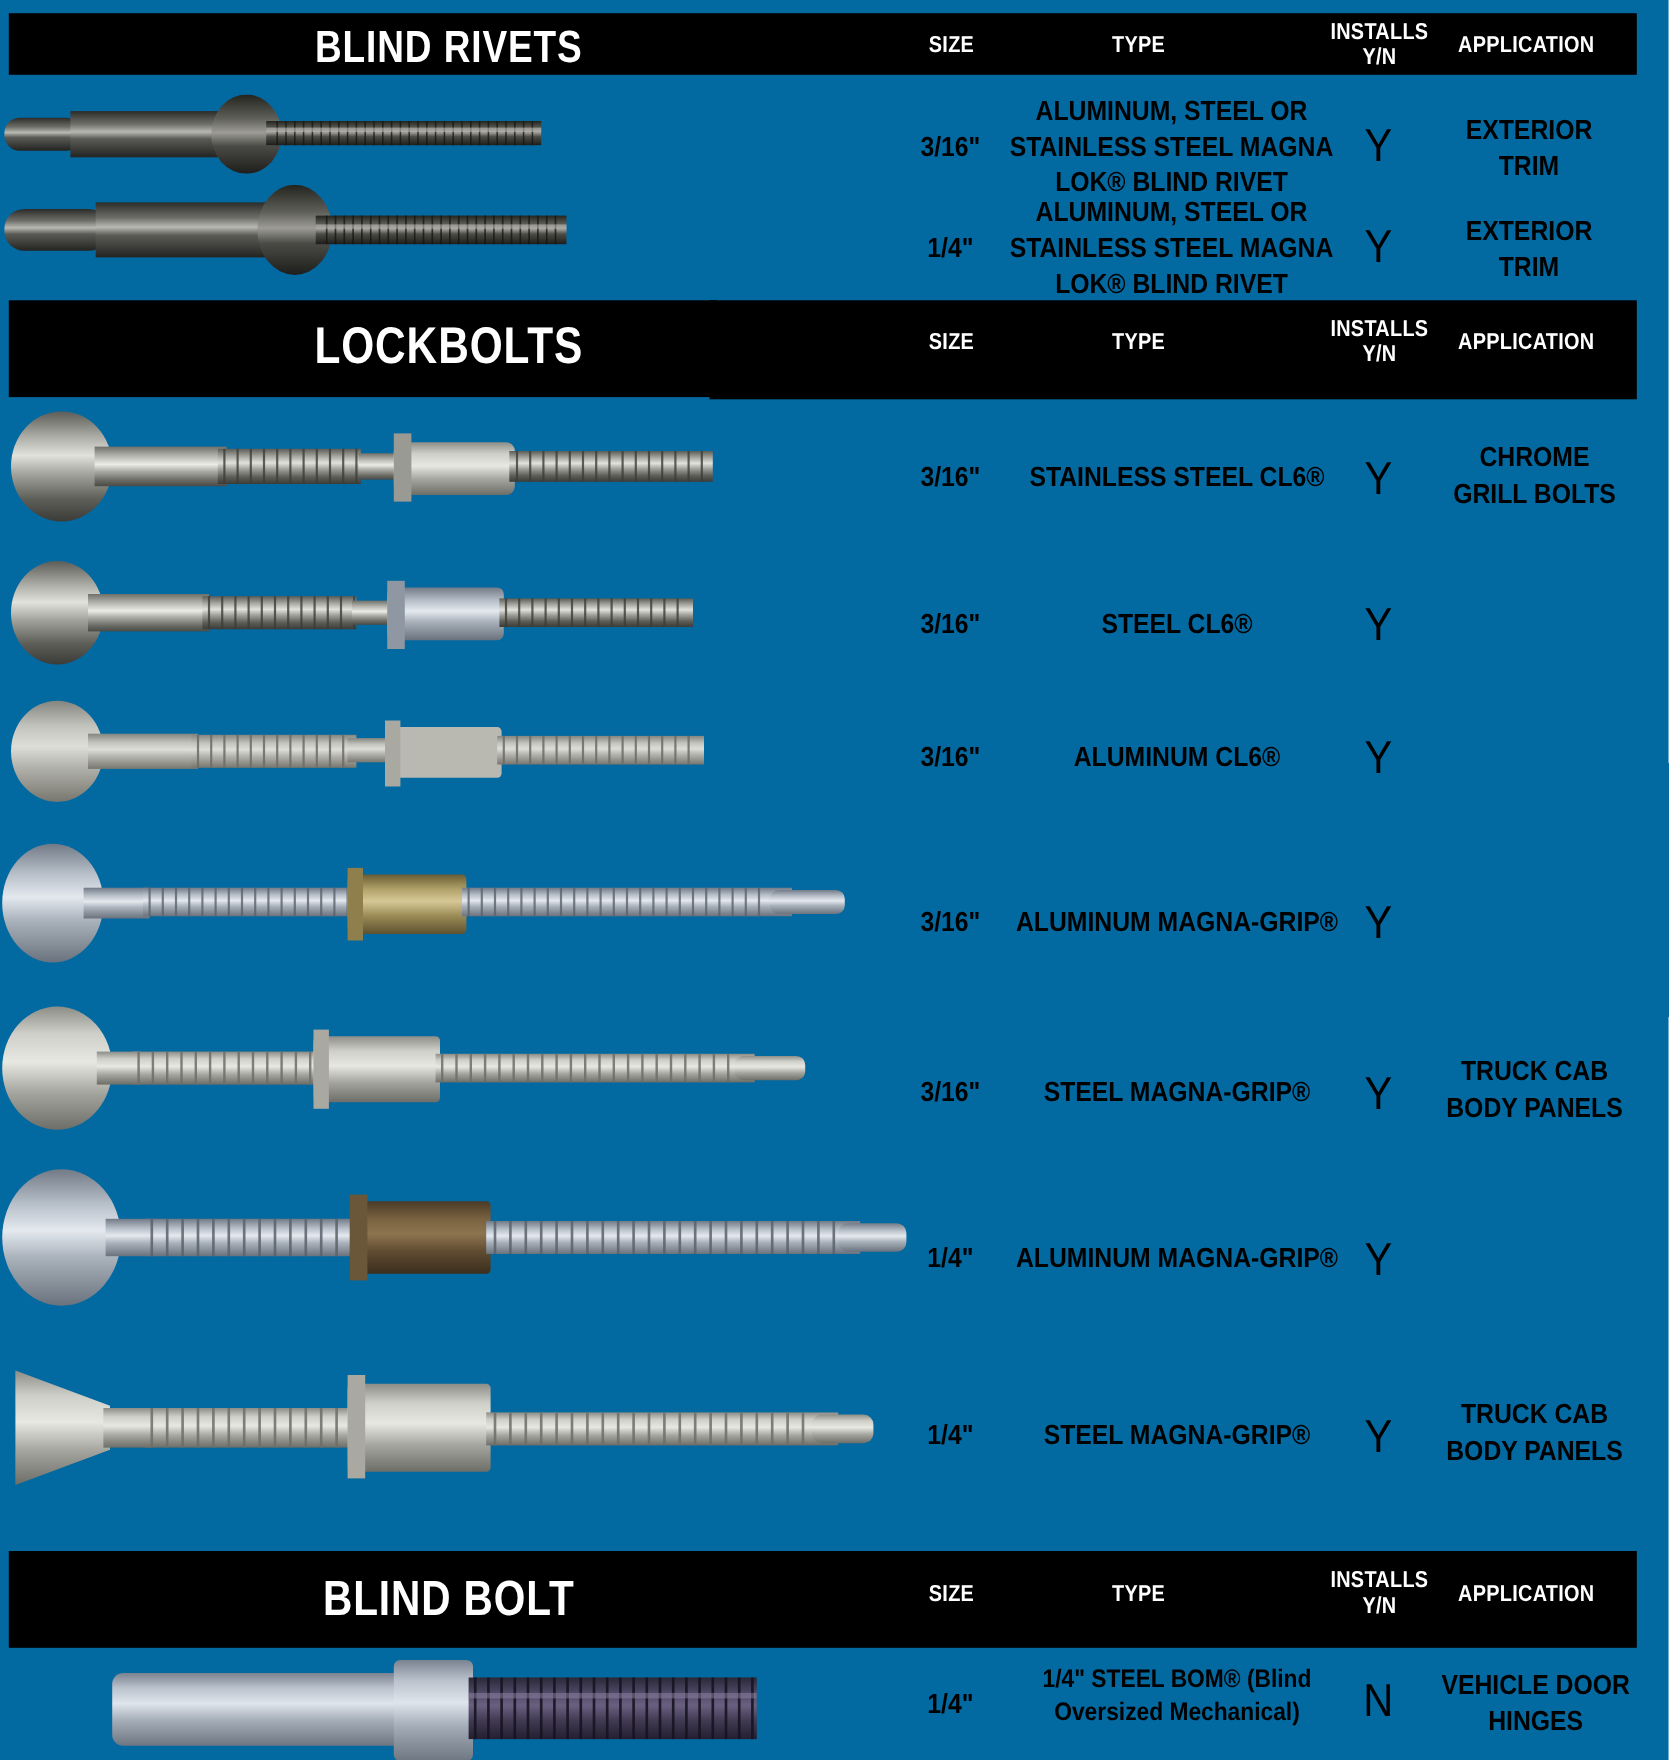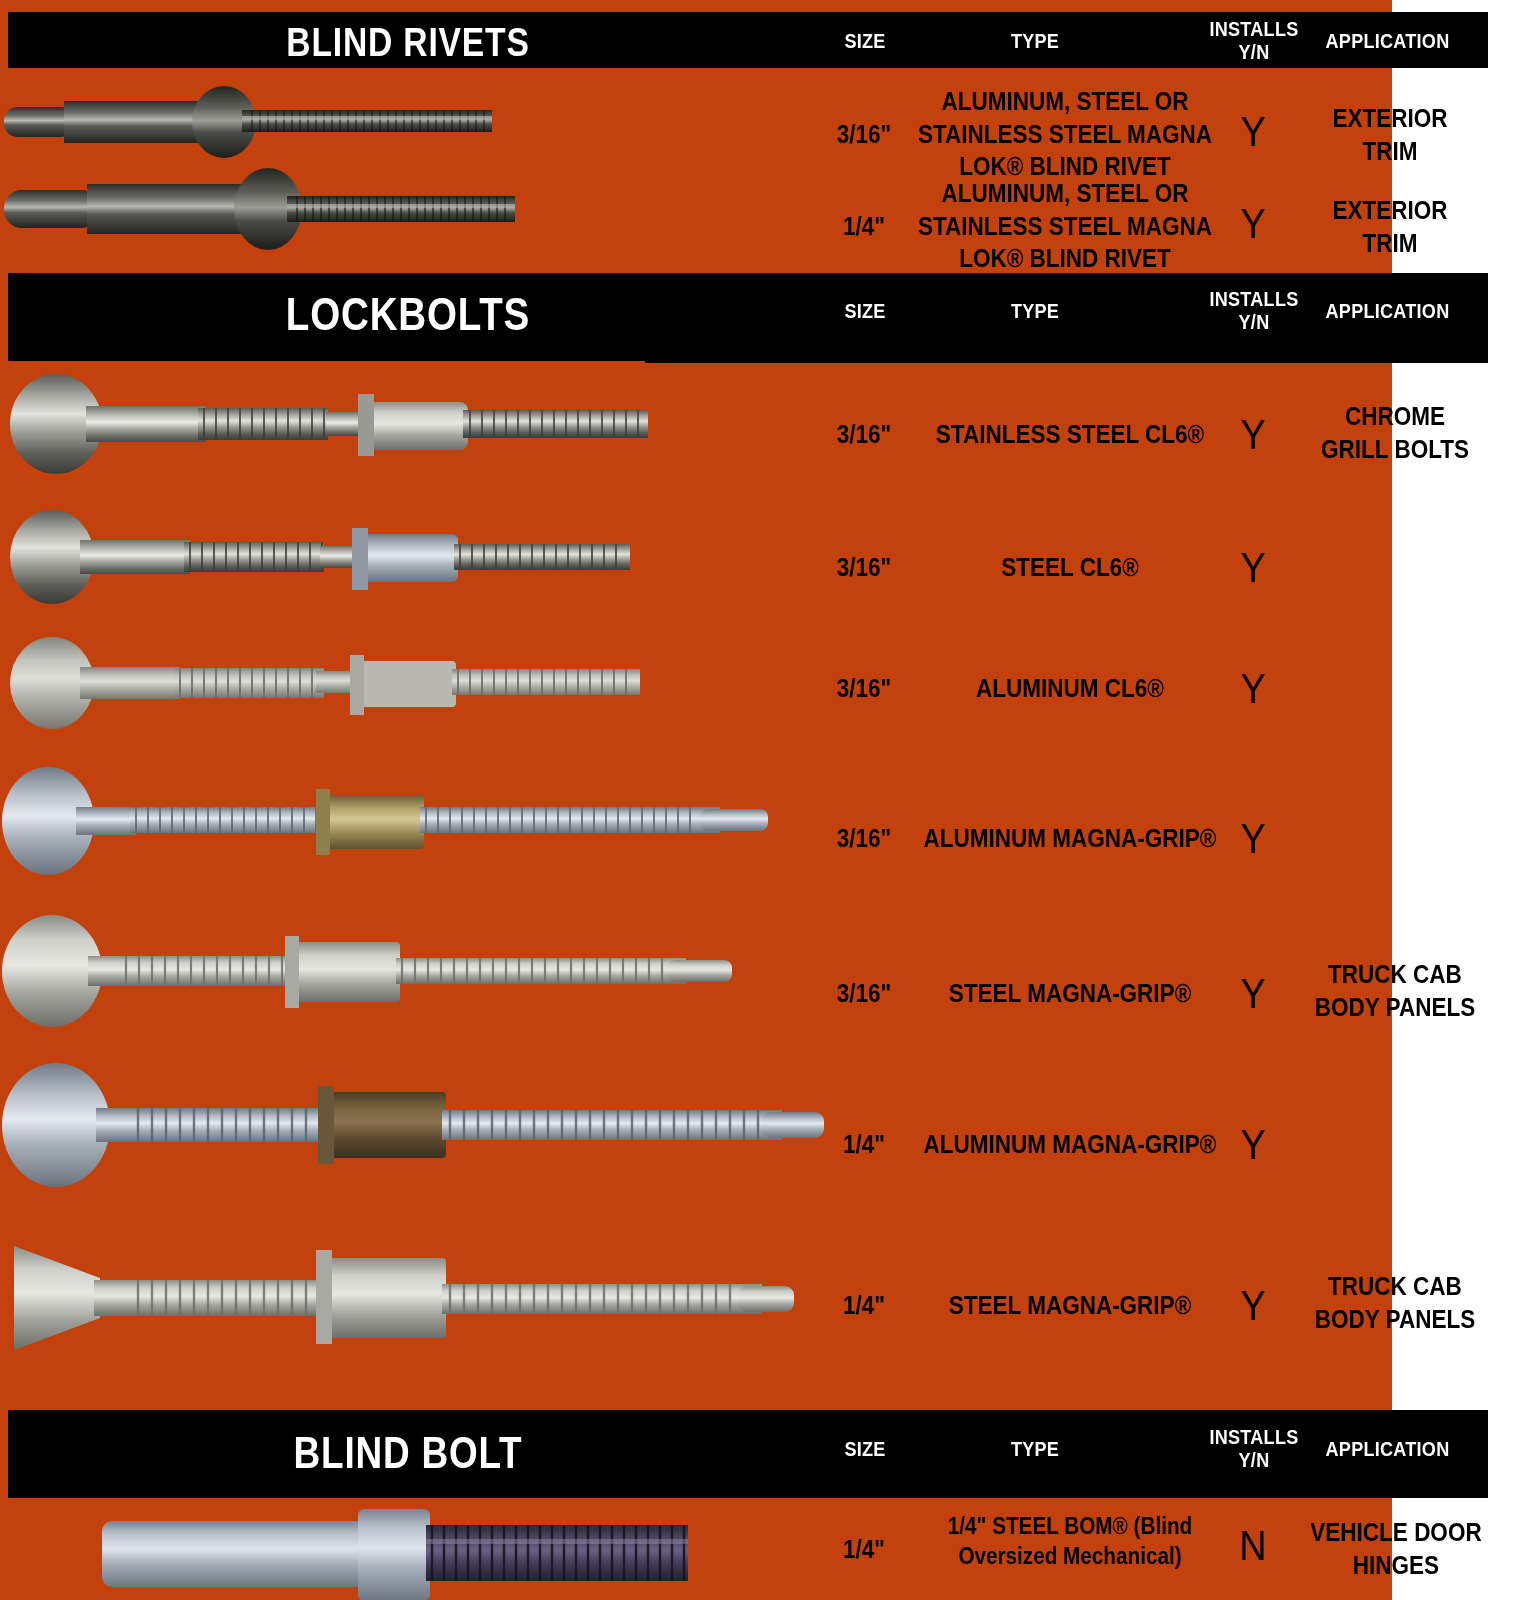--- a/index.html
+++ b/index.html
@@ -3,21 +3,21 @@
 <meta charset="utf-8">
 <style>
   * { box-sizing: border-box; margin: 0; padding: 0; }
   html, body {
     width: 1517px;
     height: 1600px;
     background: #ffffff;
     font-family: "Liberation Sans", sans-serif;
     overflow: hidden;
   }
-  .page { position: relative; width: 1392px; height: 1600px; background:#c2410c; }
+  .page { position: relative; width: 1517px; height: 1600px; background:#0369a1; }
 
   
   .hdr {
     position: absolute;
     background: #000000;
     color: #ffffff;
   }
   .hdr-title {
     position: absolute;
     color: #ffffff;

